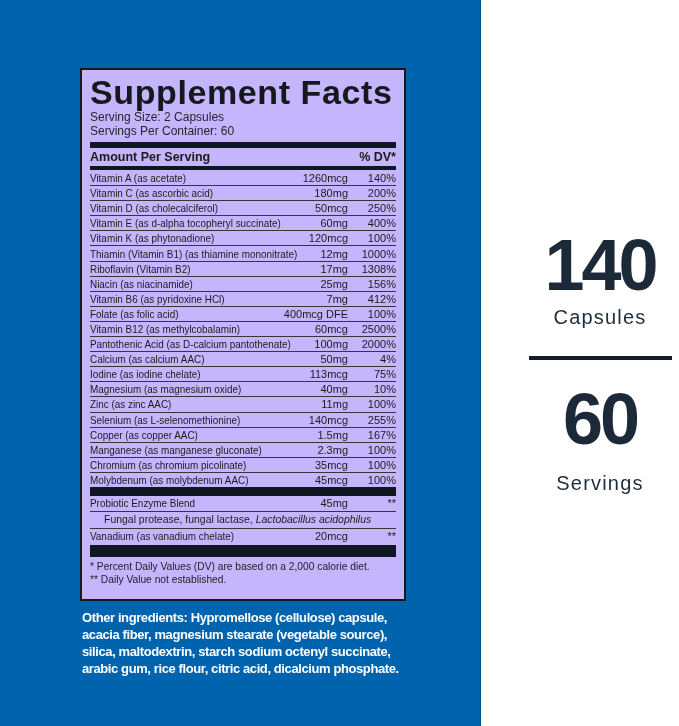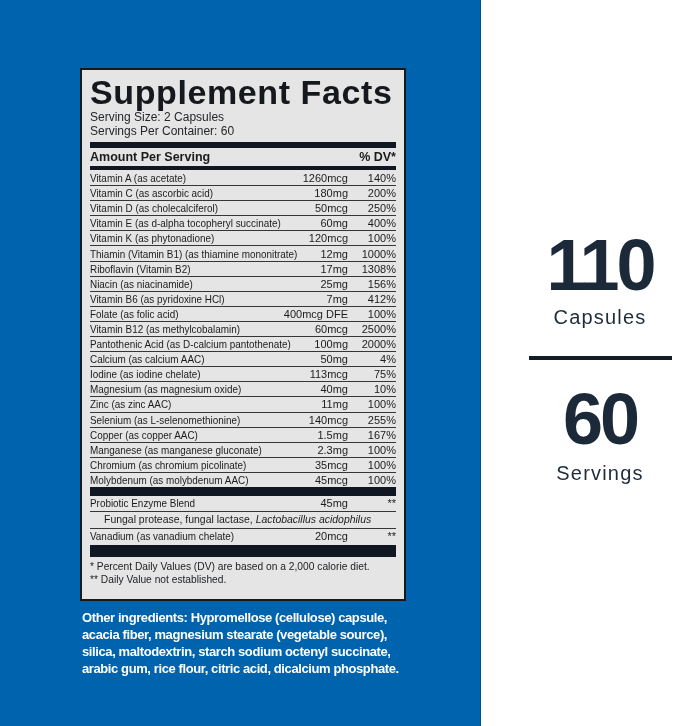--- a/index.html
+++ b/index.html
@@ -8,21 +8,21 @@
     background:#ffffff;
     font-family:"Liberation Sans", sans-serif;
   }
   .blue-bg {
     position:absolute; left:0; top:0; width:480px; height:726px;
     background:#0063ae; border-right:1px solid #004e8c;
   }
   
   .label-panel {
     position:absolute; left:80px; top:68px; width:326px; height:533px;
-    background:#e5e5e5; border:2px solid #191919; box-sizing:border-box;
+    background:#c4b5fd; border:2px solid #191919; box-sizing:border-box;
     padding:4px 8px 0 8px; color:#1b1b1b;
   }
   .sf-title {
     margin:0; font-size:34px; font-weight:bold; letter-spacing:0.6px;
     line-height:36px; color:#15181d; white-space:nowrap;
   }
   .serving-line { font-size:12px; line-height:14px; color:#24262a; }
   .bar { background:#101723; }
   .bar-thick   { height:6px;  margin-top:4px; }
   .bar-med     { height:4px; }
@@ -73,21 +73,21 @@
     letter-spacing:-3px; color:#1b2938;
   }
   .num-label {
     font-size:20px; line-height:26px; letter-spacing:1.2px;
     margin-top:4px; color:#1e2c3c;
   }
   .count-divider {
     width:143px; height:4px; background:#141c28; margin:26px auto 0 auto;
   }
   .big-num.second { margin-top:24px; }
-  .num-label.second { margin-top:6px; }
+  .num-label.second { margin-top:16px; }
 </style>
 </head>
 <body>
 
 <div class="blue-bg"></div>
 
 <div class="label-panel">
   <h1 class="sf-title">Supplement Facts</h1>
   <div class="serving-line">Serving Size: 2 Capsules</div>
   <div class="serving-line">Servings Per Container: 60</div>
@@ -231,18 +231,18 @@
 
   <div class="bar bar-bottom"></div>
 
   <div class="footnote first">* Percent Daily Values (DV) are based on a 2,000 calorie diet.</div>
   <div class="footnote">** Daily Value not established.</div>
 </div>
 
 <p class="other-ingredients">Other ingredients: Hypromellose (cellulose) capsule, acacia fiber, magnesium stearate (vegetable source), silica, maltodextrin, starch sodium octenyl succinate, arabic gum, rice flour, citric acid, dicalcium phosphate.</p>
 
 <div class="right-panel">
-  <div class="big-num">110</div>
+  <div class="big-num">140</div>
   <div class="num-label">Capsules</div>
   <div class="count-divider"></div>
   <div class="big-num second">60</div>
   <div class="num-label second">Servings</div>
 </div>
 
 </body></html>

